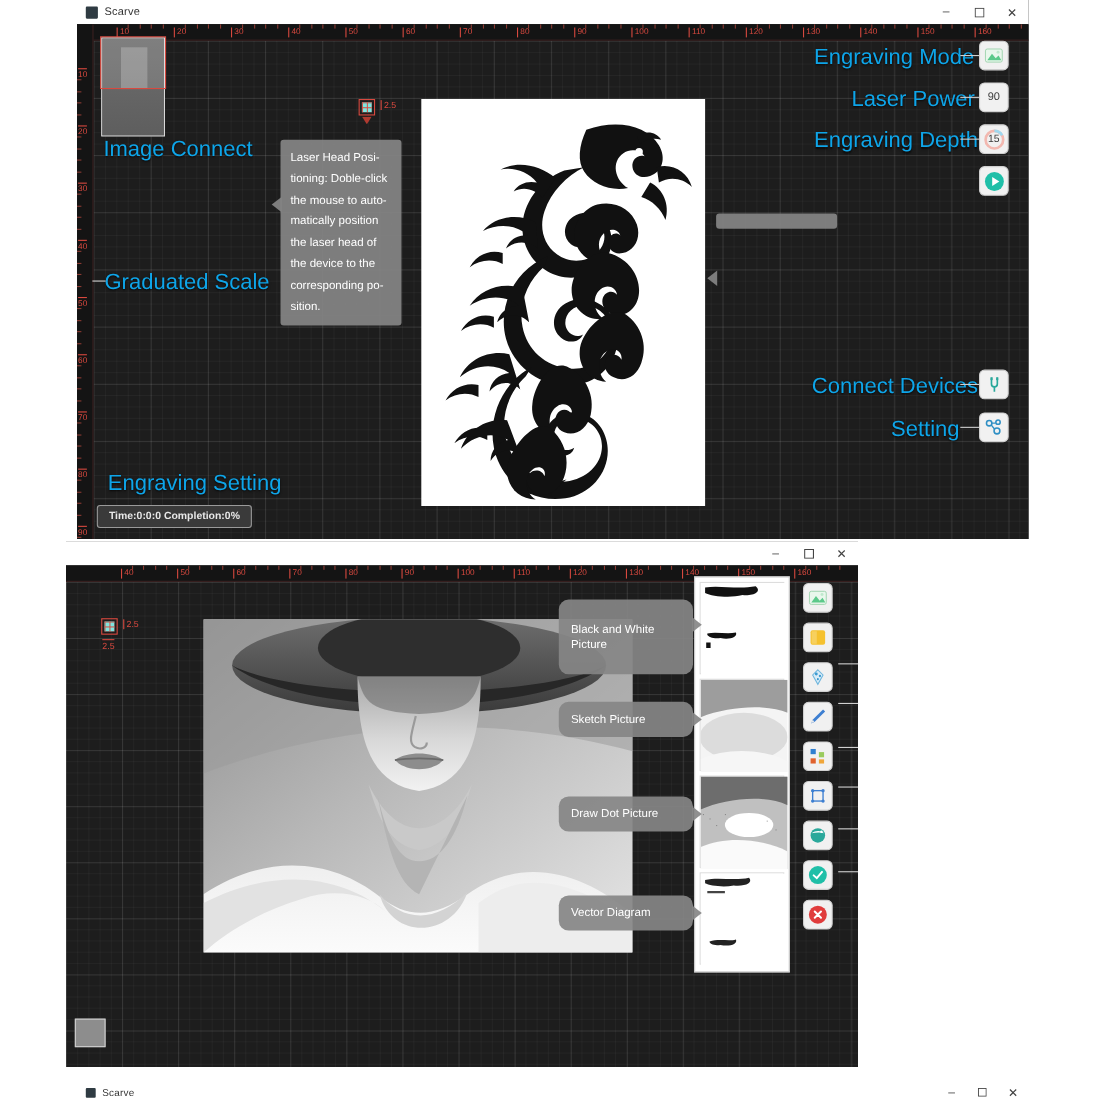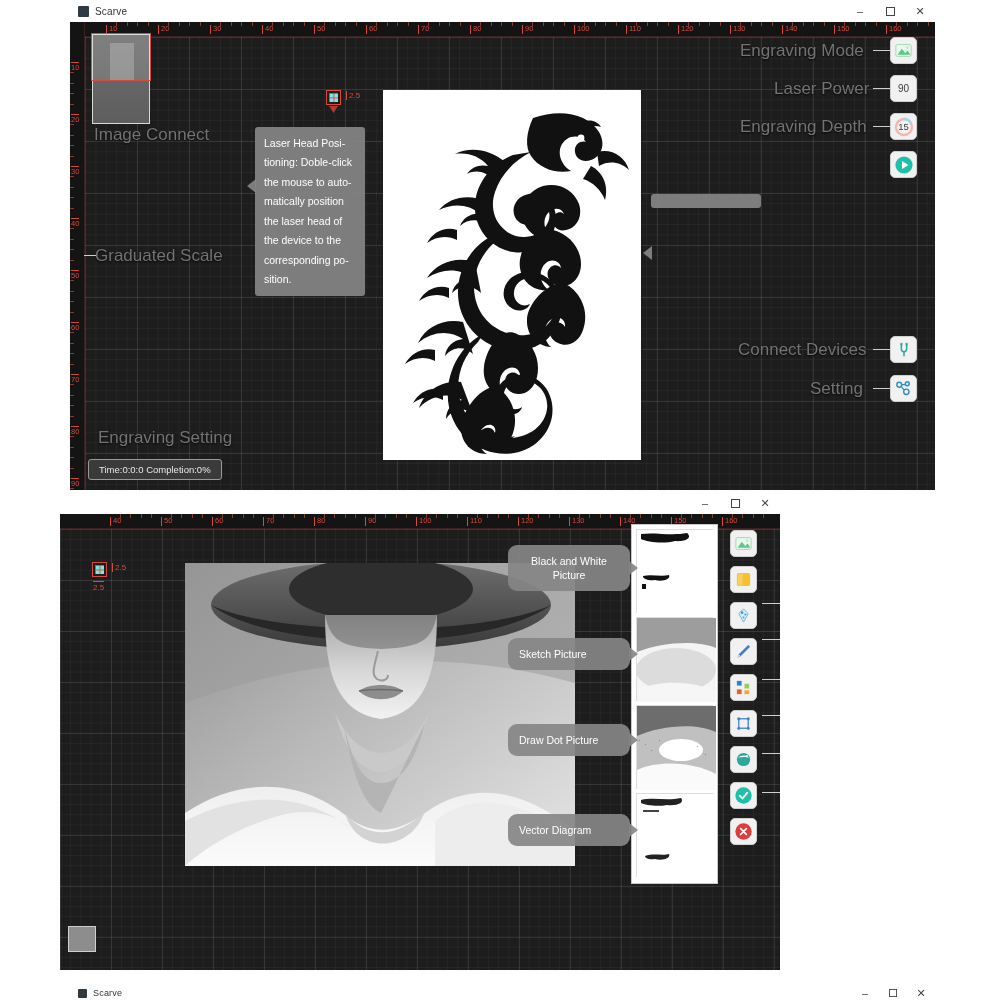--- a/index.html
+++ b/index.html
@@ -46,21 +46,21 @@
   }
   .rl { position:absolute; color:#d8493f; font-size:7.5px; line-height:1;
         font-family:"Liberation Sans", sans-serif; white-space:nowrap; }
   .rh-lbl { top:3px; padding-left:2px; border-left:1px solid #d8493f; height:9px;}
   .rv-lbl { left:1px; }
   .rtick { position:absolute; background:#8a3a32; }
   .rtick-h { top:0; width:1px; height:4px; }
   .rtick-v { left:0; height:1px; width:4px; }
 
   
-  .callout { position:absolute; color:#737373; font-size:17px; white-space:nowrap;
+  .callout { position:absolute; color:#0ea5e9; font-size:20px; white-space:nowrap;
              text-shadow:0 1px 2px rgba(0,0,0,.8); }
   .leader { position:absolute; height:1px; background:#cfcfcf; }
 
   
   .bubble {
     position:absolute; background:rgba(134,134,134,.92); color:#fff;
     font-size:10.5px; line-height:1.85; padding:7px 9px; border-radius:3px;
   }
   .bubble.rounded { border-radius:9px; }
   .bubble .tail {
@@ -293,21 +293,21 @@
           </g>
           <g fill="#111">
             <path d="M60 300 C48 296 36 302 30 313 C39 306 51 305 60 310 Z"></path>
             <path d="M52 260 C40 257 28 263 22 274 C31 267 43 266 52 271 Z"></path>
             <path d="M66 198 C54 194 42 200 36 211 C45 204 57 203 66 208 Z"></path>
             <path d="M74 140 C62 136 50 142 44 153 C53 146 65 145 74 150 Z"></path>
           </g>
         </svg>
       </div>
 
-      <div class="status-pill" style="left:18px; top:437px;">Time:0:0:0   Completion:0%</div>
+      <div class="status-pill" style="left:18px; top:437px;font-weight:bold;">Time:0:0:0   Completion:0%</div>
 
       <div class="bubble" style="left:185px; top:105px; width:110px;">
         <div class="tail tail-left" style="top:52px;"></div>
         <span style="white-space:pre-line;">Laser Head Posi-
 tioning: Doble-click
 the mouse to auto-
 matically position
 the laser head of
 the device to the
 corresponding po-
@@ -557,21 +557,21 @@
         <div class="thumb" style="top:268px; height:84px;">
           <svg width="79" height="84" viewBox="0 0 79 84">
               <rect width="79" height="84" fill="#fff"></rect>
             <path d="M4 6 C16 3 30 7 44 4 C48 9 40 12 30 11 C20 13 8 11 4 9 Z" fill="#222"></path>
             <path d="M6 16 h16 v2 h-16 Z" fill="#444"></path>
             <path d="M8 62 C16 59 26 62 32 60 C34 64 26 67 18 65 C12 66 8 64 8 62 Z" fill="#222"></path>
           </svg>
         </div>
       </div>
 
-      <div class="bubble rounded" style="left:448px; top:31px; width:122px; line-height:1.35; padding:9px 11px;text-align:center;">
+      <div class="bubble rounded" style="left:448px; top:31px; width:122px; line-height:1.35; padding:20px 11px;">
         <div class="tail tail-right" style="top:16px;"></div>
         <span style="white-space:pre-line;">Black and White
 Picture</span>
       </div>
       <div class="bubble rounded" style="left:448px; top:124px; width:122px; line-height:1.35; padding:9px 11px;">
         <div class="tail tail-right" style="top:9px;"></div>
         <span style="white-space:pre-line;">Sketch Picture</span>
       </div>
       <div class="bubble rounded" style="left:448px; top:210px; width:122px; line-height:1.35; padding:9px 11px;">
         <div class="tail tail-right" style="top:9px;"></div>

